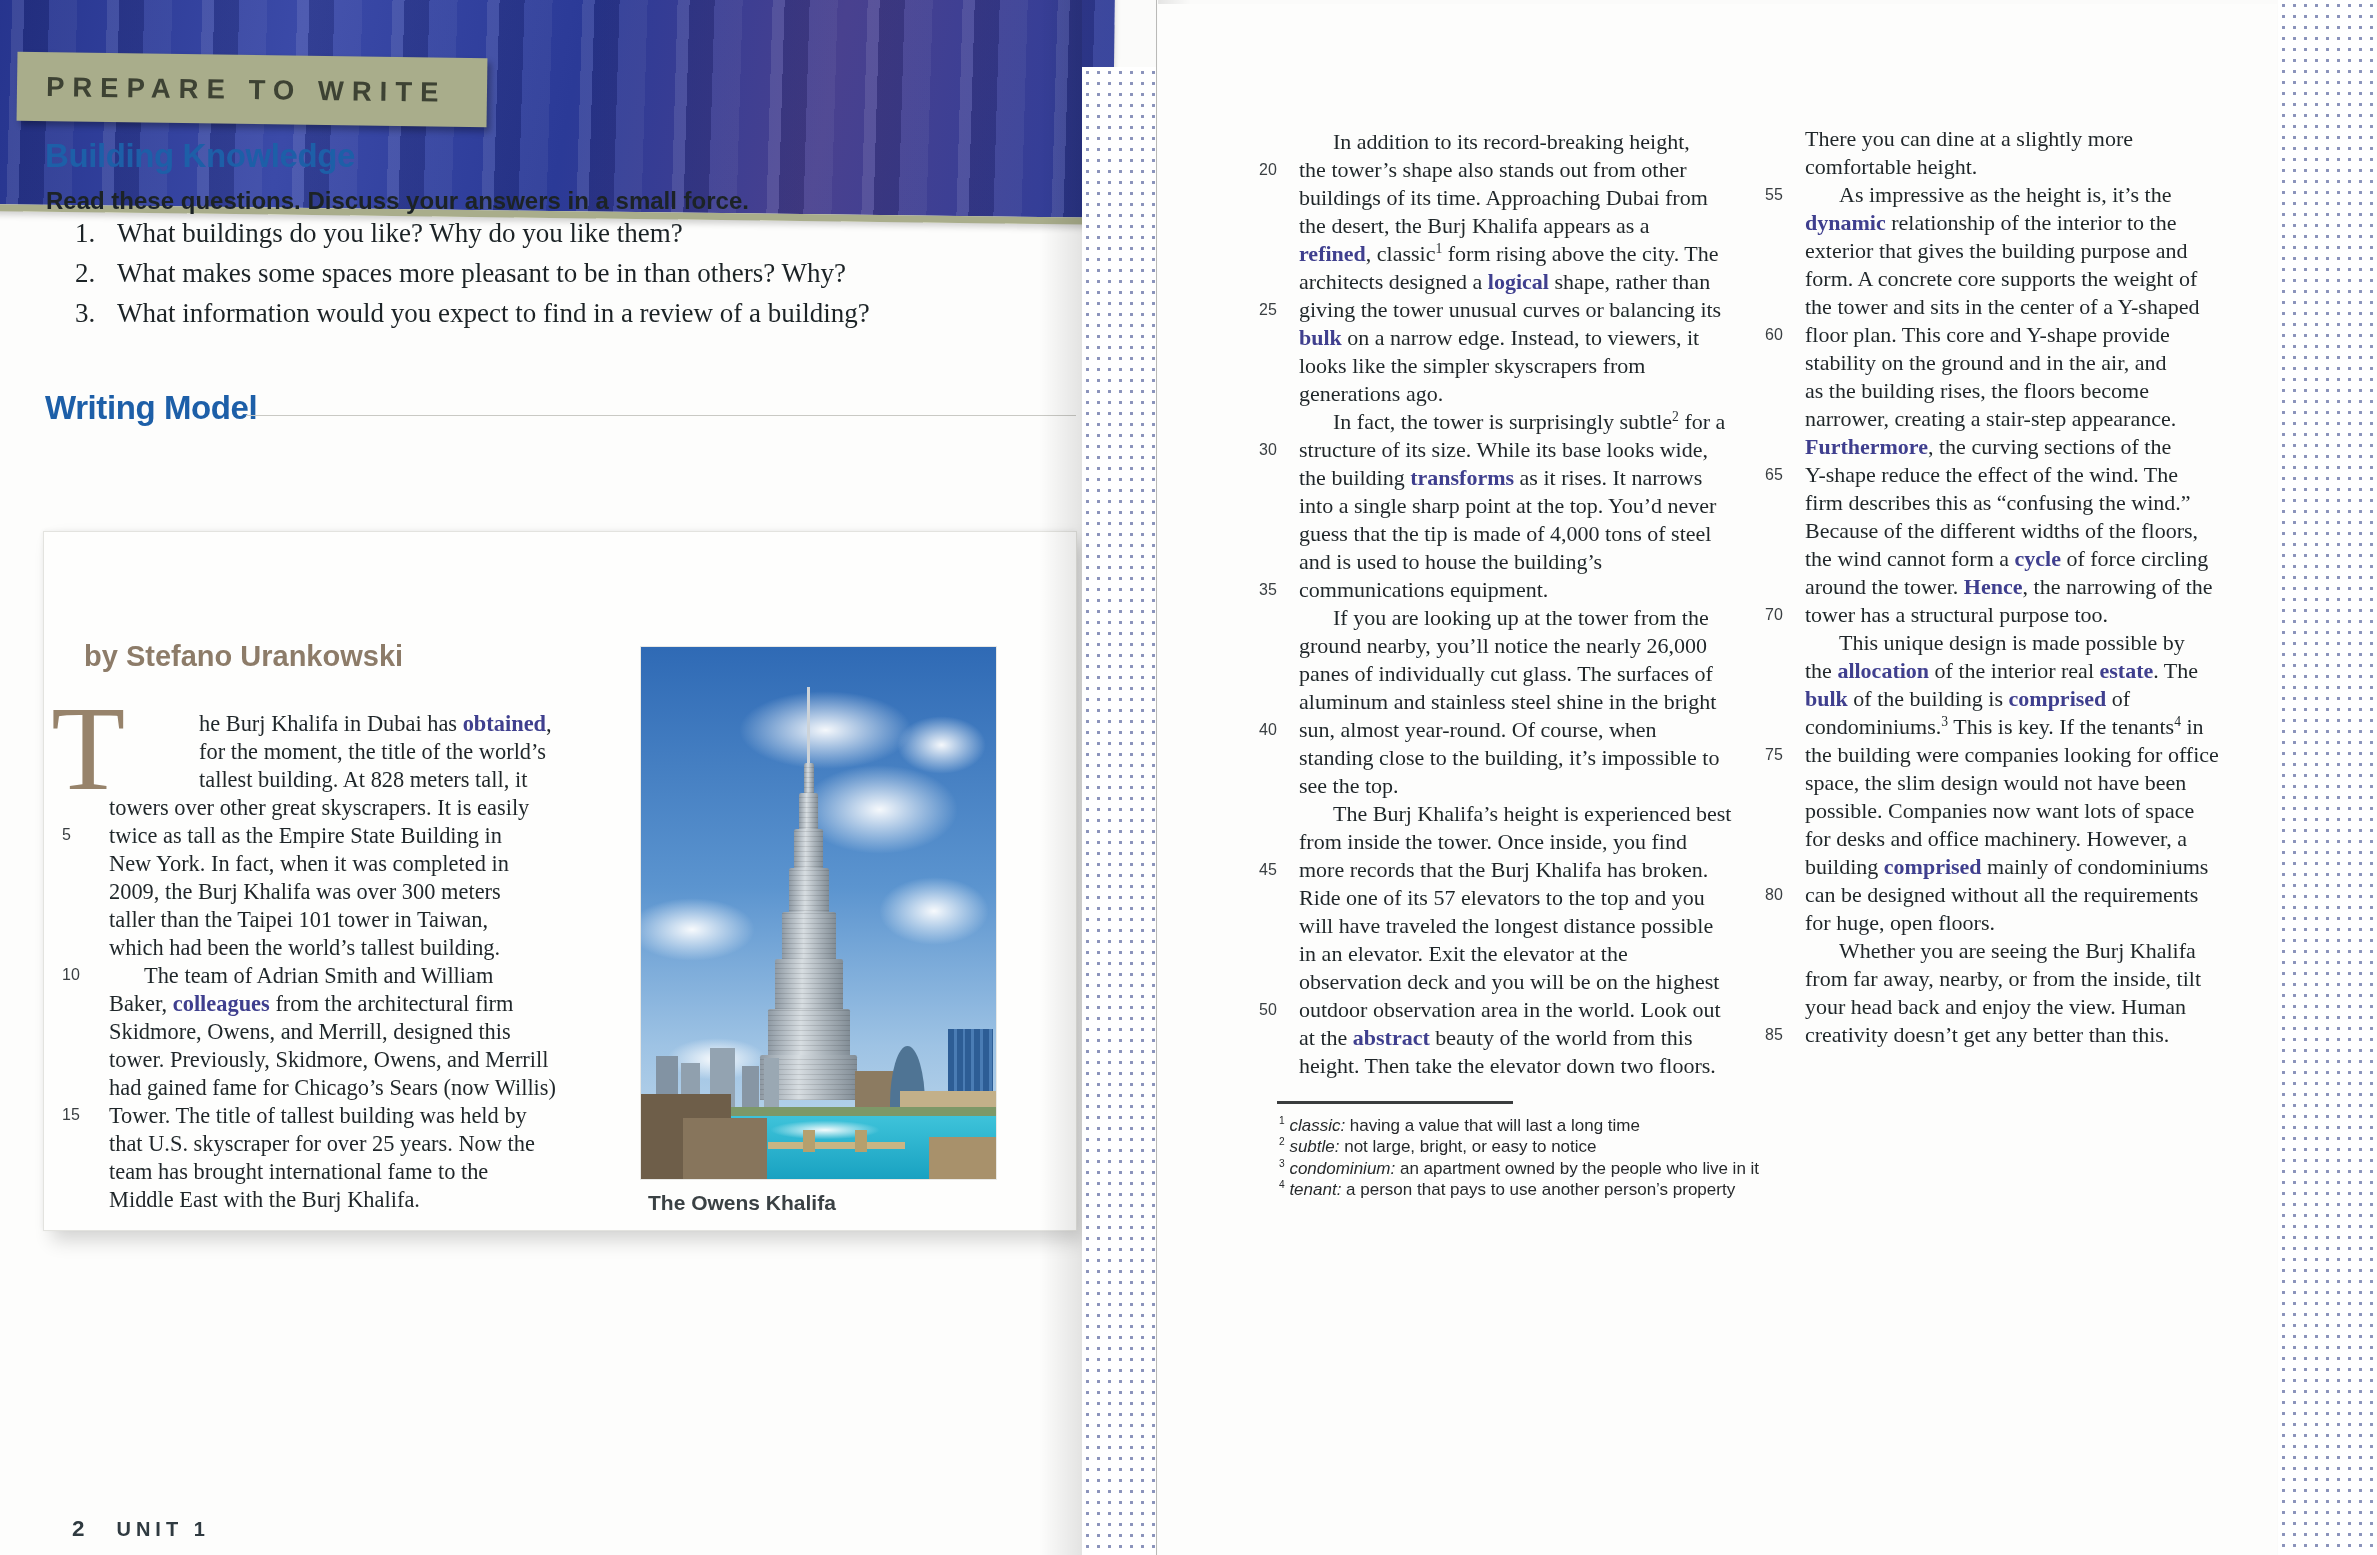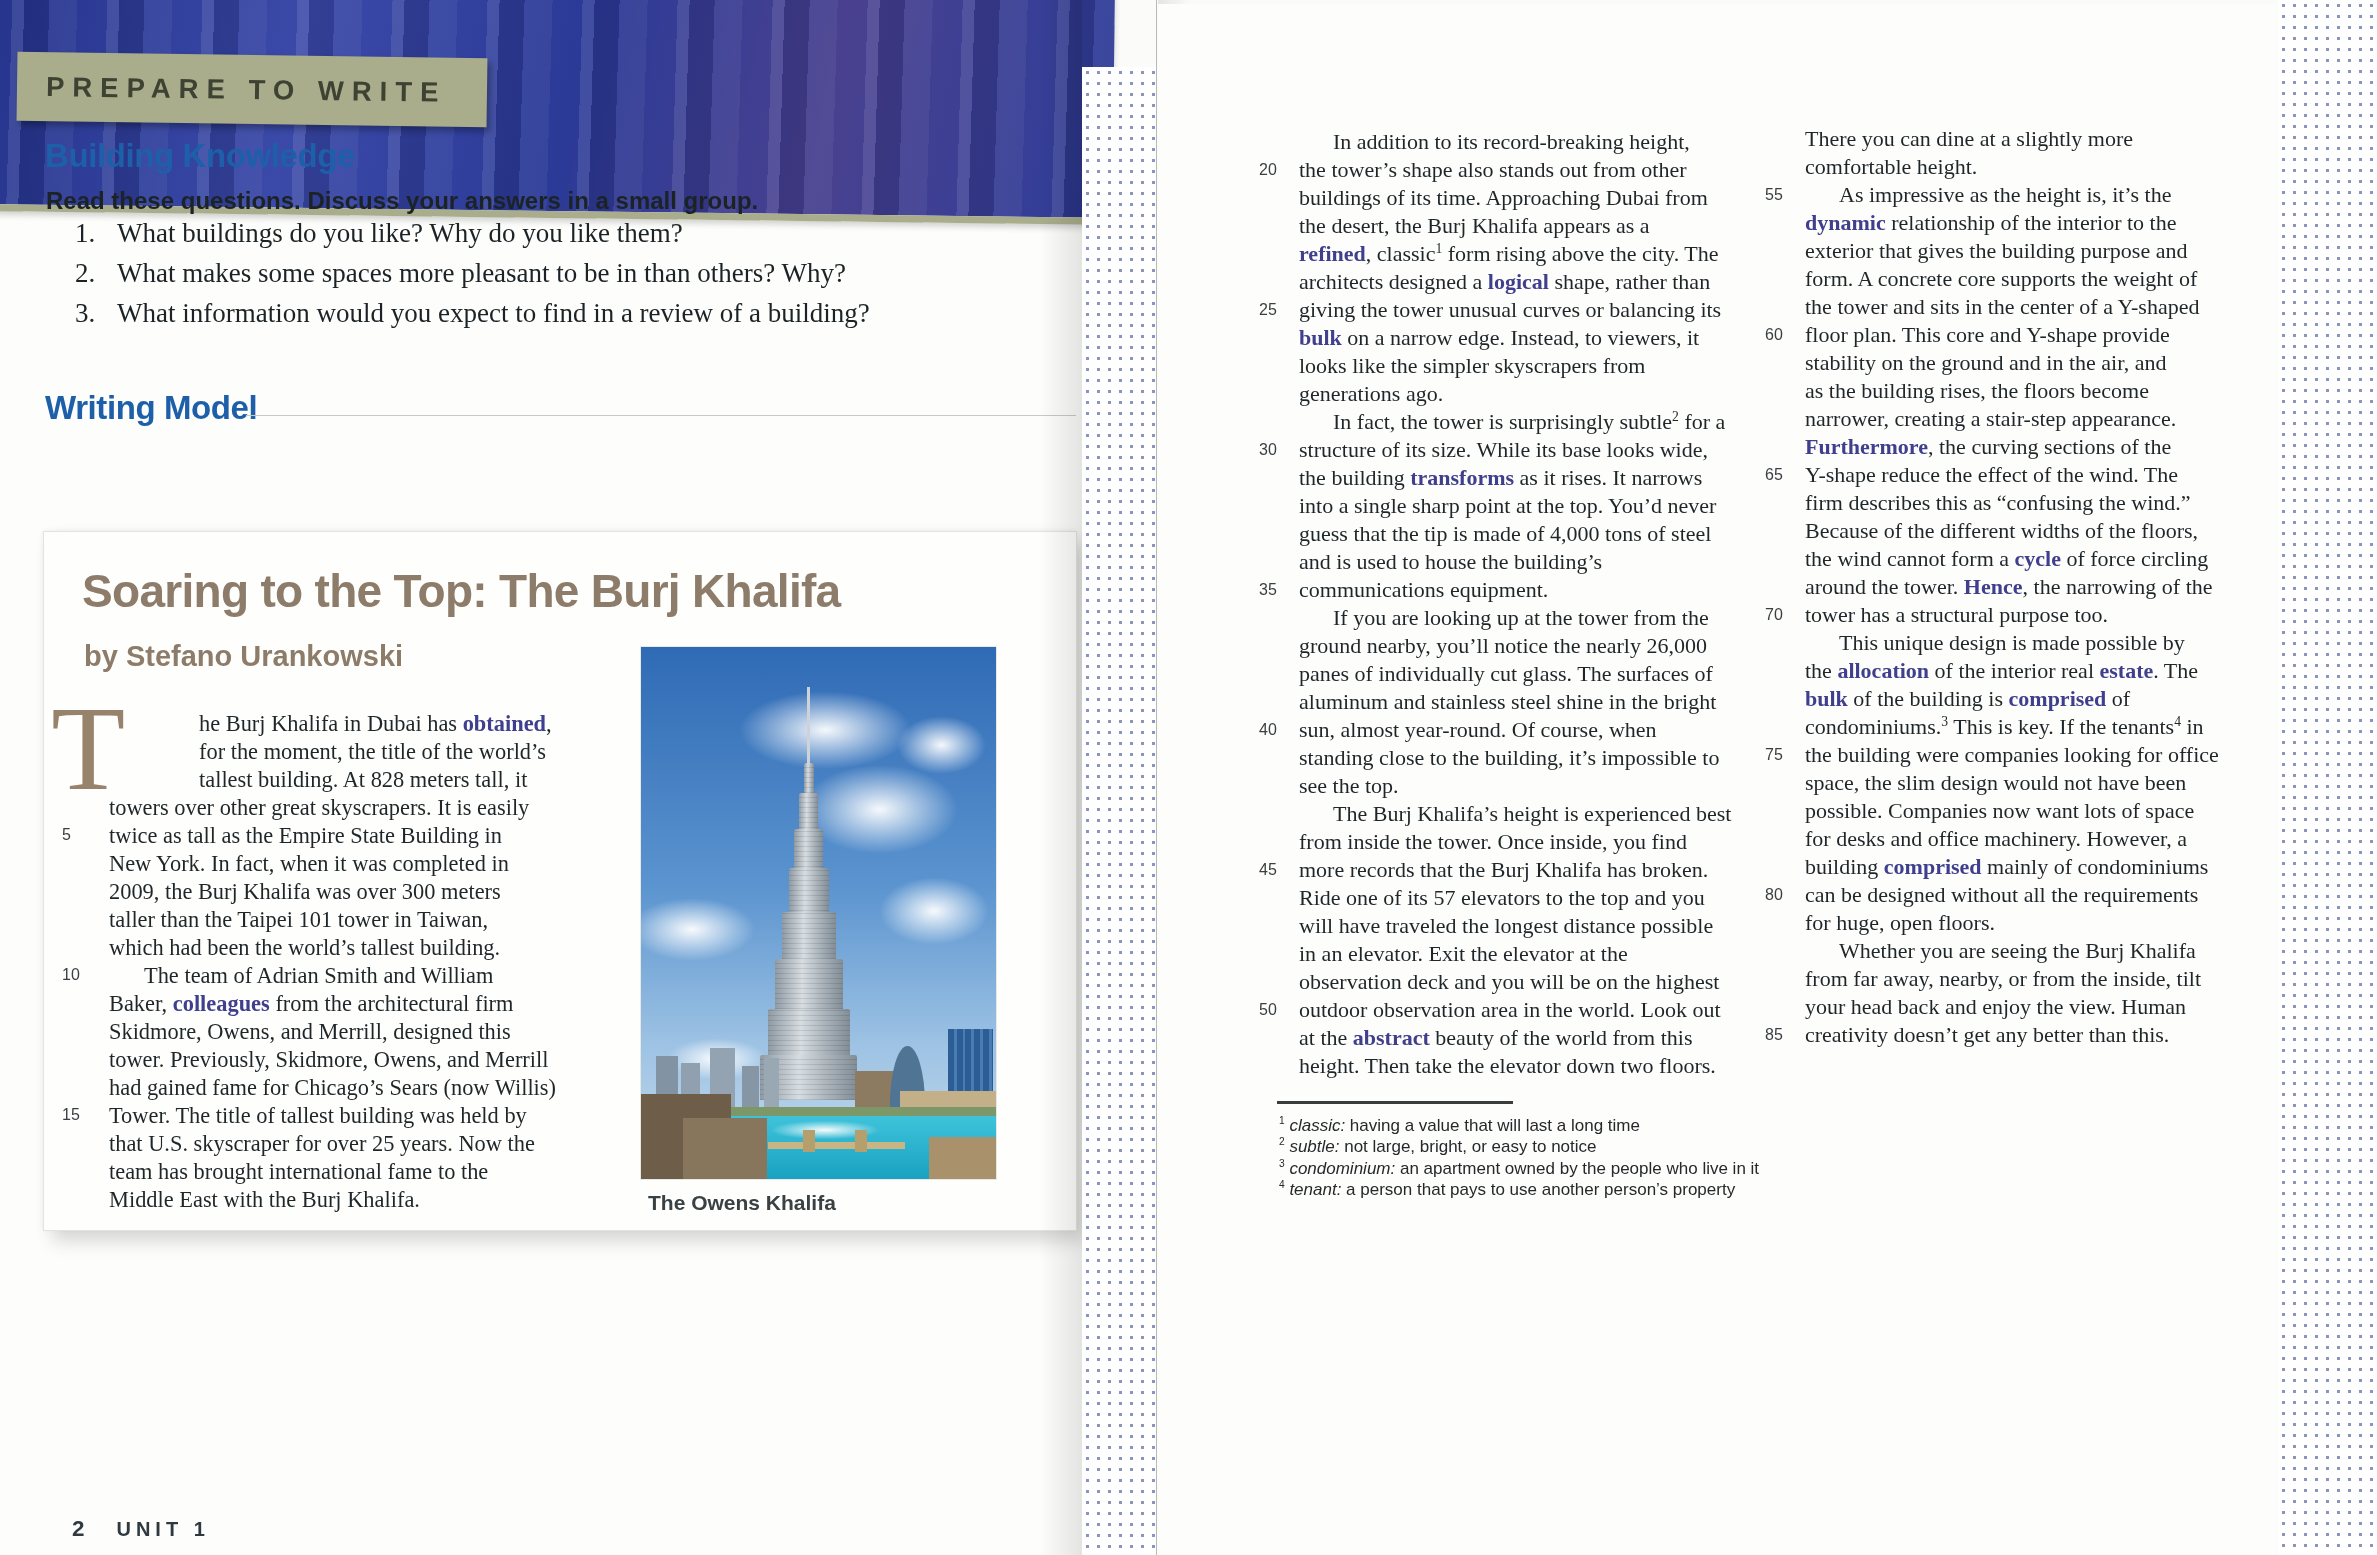--- a/index.html
+++ b/index.html
@@ -89,41 +89,40 @@
 
 <div class="spread">
 
   <div class="page-left">
     <div class="band"></div>
     <div class="banner">
       <span>PREPARE TO WRITE</span>
     </div>
 
     <div class="bk-head">Building Knowledge</div>
-    <div class="bk-intro">Read these questions. Discuss your answers in a small group.</div>
+    <div class="bk-intro">Read these questions. Discuss your answers in a small force.</div>
     <ol class="q-list">
         <li class="q-item">
           <span class="q-num">1.</span>
           <span>What buildings do you like? Why do you like them?</span>
         </li>
         <li class="q-item">
           <span class="q-num">2.</span>
           <span>What makes some spaces more pleasant to be in than others? Why?</span>
         </li>
         <li class="q-item">
           <span class="q-num">3.</span>
           <span>What information would you expect to find in a review of a building?</span>
         </li>
       </ol>
 
     <div class="wm-head">Writing Model</div>
     <div class="wm-rule"></div>
 
     <div class="art">
-      <div class="art-title">Soaring to the Top: The Burj Khalifa</div>
       <div class="art-byline">by Stefano Urankowski</div>
       <div class="dropcap">T</div>
       <div class="art-text">
           <div class="t-line dc"><span>he Burj Khalifa in Dubai has </span><span class="v">obtained</span><span>,</span></div>
           <div class="t-line dc"><span>for the moment, the title of the world’s</span></div>
           <div class="t-line dc"><span>tallest building. At 828 meters tall, it</span></div>
           <div class="t-line"><span>towers over other great skyscrapers. It is easily</span></div>
           <div class="t-line"><span class="lnum">5</span><span>twice as tall as the Empire State Building in</span></div>
           <div class="t-line"><span>New York. In fact, when it was completed in</span></div>
           <div class="t-line"><span>2009, the Burj Khalifa was over 300 meters</span></div>

